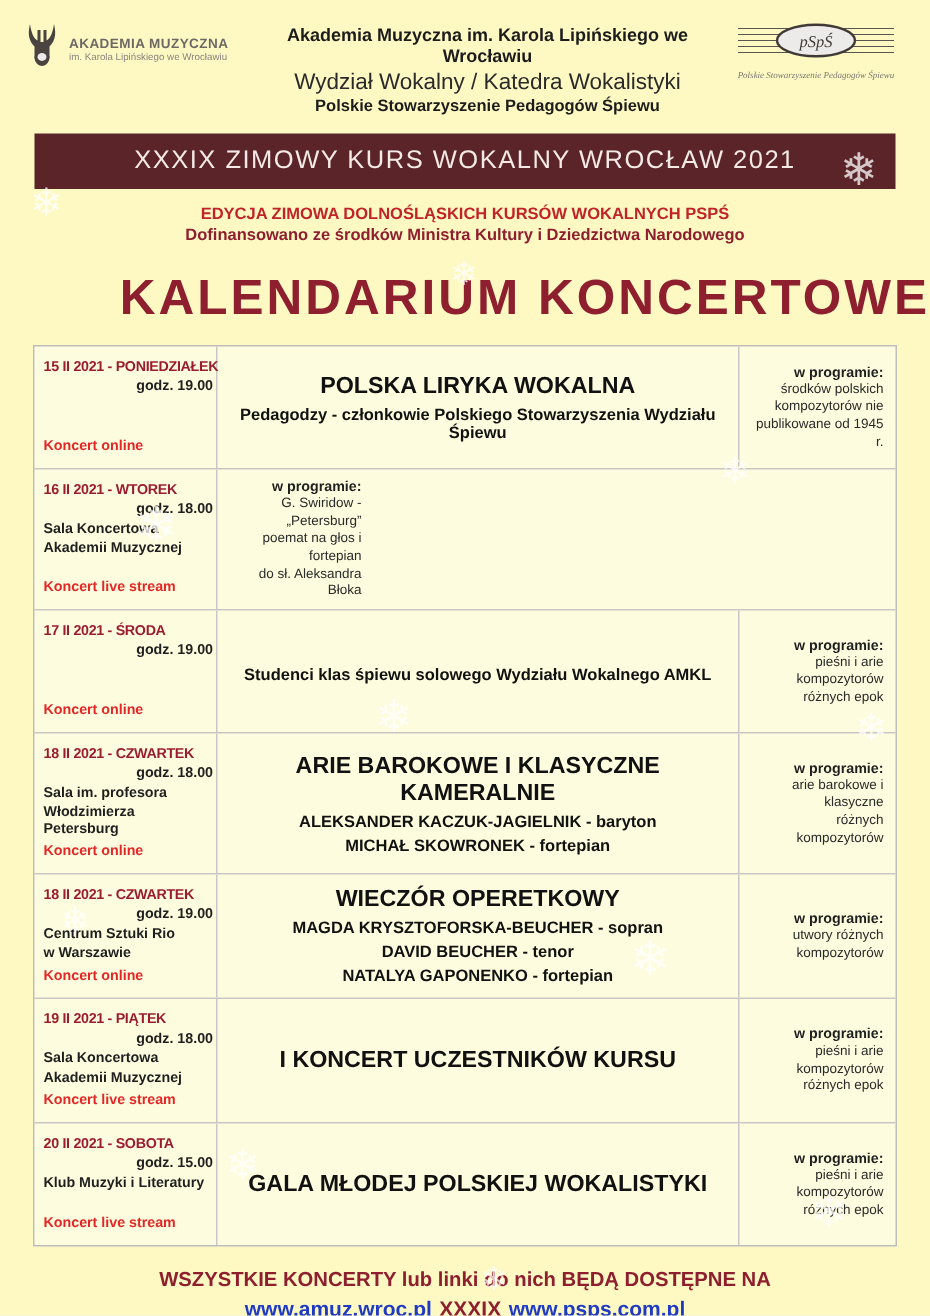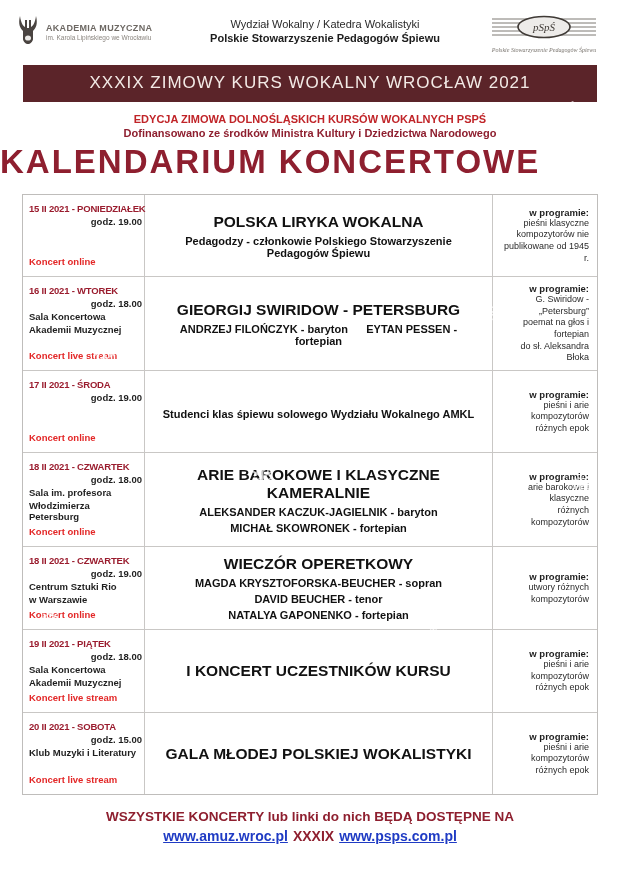--- a/index.html
+++ b/index.html
@@ -1,37 +1,37 @@
 <!DOCTYPE html>
 <html><head>
 <meta charset="utf-8">
 <style>
   html,body{margin:0;padding:0;}
   body{font-family:"Liberation Sans",sans-serif;background:#e8e6e4;}
-  .page{position:relative;width:620px;height:877px;margin:0 auto;background:#ffffff;overflow:hidden;}
+  .page{position:relative;width:620px;height:877px;margin:0 auto;background:#fef9c3;overflow:hidden;}
   .flakes{position:absolute;inset:0;pointer-events:none;}
   .flake{position:absolute;color:rgba(255,255,255,.75);}
   .flake::before{content:"❄";}
   
   .hdr{position:relative;display:flex;align-items:flex-start;justify-content:space-between;padding:14px 16px 6px 16px;}
   .logo-left{display:flex;align-items:center;gap:6px;width:150px;}
   .logo-left-txt .l1{font-size:9px;font-weight:bold;color:#6d6863;letter-spacing:.3px;}
   .logo-left-txt .l2{font-size:6.5px;color:#8a857f;margin-top:1px;}
   .hdr-center{flex:1;text-align:center;padding-top:2px;}
   .hdr-center .c1{font-size:12px;font-weight:bold;color:#1c1c1c;}
-  .hdr-center .c2{font-size:11px;color:#2a2a2a;margin-top:2px;}
+  .hdr-center .c2{font-size:15px;color:#2a2a2a;margin-top:2px;}
   .hdr-center .c3{font-size:11px;font-weight:bold;color:#1c1c1c;margin-top:2px;}
   .logo-right{width:120px;text-align:center;}
   .logo-right .cap{font-size:6px;font-style:italic;font-family:"Liberation Serif",serif;color:#7a756f;margin-top:1px;}
   
   .banner{margin:6px 23px 0 23px;background:#5b2429;color:#f3eae6;text-align:center;font-size:17px;letter-spacing:1px;padding:8px 0 9px 0;}
   .sub{text-align:center;margin-top:11px;}
   .sub .s1{font-size:11px;font-weight:bold;color:#c02428;}
   .sub .s2{font-size:11px;font-weight:bold;color:#8e1f2f;margin-top:2px;}
-  .cal-title{text-align:left;font-size:33px;font-weight:bold;color:#8e1f2f;letter-spacing:2px;margin-top:4px;}
+  .cal-title{text-align:right;font-size:33px;font-weight:bold;color:#8e1f2f;letter-spacing:2px;margin-top:16px;}
   
   .ktable{margin:13px 22px 0 22px;border:1px solid #bfbdbb;background:rgba(255,255,255,.45);}
   .krow{display:flex;min-height:81px;border-top:1px solid #c9c7c5;}
   .krow:first-child{border-top:none;}
   .kcell{box-sizing:border-box;}
   .kleft{width:122px;display:flex;flex-direction:column;padding:8px 2px 9px 6px;border-right:1px solid #c9c7c5;}
   .kdate{font-size:9.5px;font-weight:bold;color:#9a1c2e;letter-spacing:-.2px;white-space:nowrap;}
   .ktime{font-size:9.5px;font-weight:bold;color:#1f1f1f;margin-top:2px;text-align:right;}
   .kvenue{font-size:9.5px;font-weight:bold;color:#1f1f1f;margin-top:2px;}
   .kstatus{font-size:9.5px;font-weight:bold;color:#e32727;margin-top:auto;padding-top:4px;}
@@ -75,20 +75,21 @@
           <ellipse cx="12" cy="24" rx="5" ry="4.5" fill="#4a4441"></ellipse>
           <ellipse cx="12" cy="24" rx="3" ry="2.6" fill="#edebe9"></ellipse>
         </svg>
       </span>
       <div class="logo-left-txt">
         <div class="l1">AKADEMIA MUZYCZNA</div>
         <div class="l2">im. Karola Lipińskiego we Wrocławiu</div>
       </div>
     </div>
     <div class="hdr-center">
+      <div class="c1">Akademia Muzyczna im. Karola Lipińskiego we Wrocławiu</div>
       <div class="c2">Wydział Wokalny / Katedra Wokalistyki</div>
       <div class="c3">Polskie Stowarzyszenie Pedagogów Śpiewu</div>
     </div>
     <div class="logo-right">
       <span>
         <svg width="104" height="28" viewBox="0 0 104 28">
           <g stroke="#5a554f" stroke-width="0.8">
             <line x1="0" y1="5" x2="104" y2="5"></line>
               <line x1="0" y1="9" x2="104" y2="9"></line>
             <line x1="0" y1="13" x2="104" y2="13"></line>
@@ -114,41 +115,37 @@
 
   <div class="ktable">
       <div class="krow">
         <div class="kcell kleft">
           <div class="kdate">15 II 2021 - PONIEDZIAŁEK</div>
           <div class="ktime">godz. 19.00</div>
           <div class="kstatus">Koncert online</div>
         </div>
         <div class="kcell kmid">
           <div class="ktitle">POLSKA LIRYKA WOKALNA</div>
-          <div class="kperf">Pedagodzy - członkowie Polskiego Stowarzyszenie Pedagogów Śpiewu</div>
-        </div>
-        <div class="kcell kright">
-          <div class="kproglabel">w programie:</div>
-          <div class="kprogline">pieśni klasyczne</div>
+          <div class="kperf">Pedagodzy - członkowie Polskiego Stowarzyszenia Wydziału Śpiewu</div>
+        </div>
+        <div class="kcell kright">
+          <div class="kproglabel">w programie:</div>
+          <div class="kprogline">środków polskich</div>
           <div class="kprogline">kompozytorów nie</div>
           <div class="kprogline">publikowane od 1945 r.</div>
         </div>
       </div>
       <div class="krow">
         <div class="kcell kleft">
           <div class="kdate">16 II 2021 - WTOREK</div>
           <div class="ktime">godz. 18.00</div>
           <div class="kvenue">Sala Koncertowa</div>
           <div class="kvenue">Akademii Muzycznej</div>
           <div class="kstatus">Koncert live stream</div>
         </div>
-        <div class="kcell kmid">
-          <div class="ktitle">GIEORGIJ SWIRIDOW - PETERSBURG</div>
-          <div class="kperf">ANDRZEJ FILOŃCZYK - baryton&nbsp;&nbsp;&nbsp;&nbsp;&nbsp;&nbsp;EYTAN PESSEN - fortepian</div>
-        </div>
         <div class="kcell kright">
           <div class="kproglabel">w programie:</div>
           <div class="kprogline">G. Swiridow - „Petersburg”</div>
           <div class="kprogline">poemat na głos i fortepian</div>
           <div class="kprogline">do sł. Aleksandra Błoka</div>
         </div>
       </div>
       <div class="krow">
         <div class="kcell kleft">
           <div class="kdate">17 II 2021 - ŚRODA</div>

